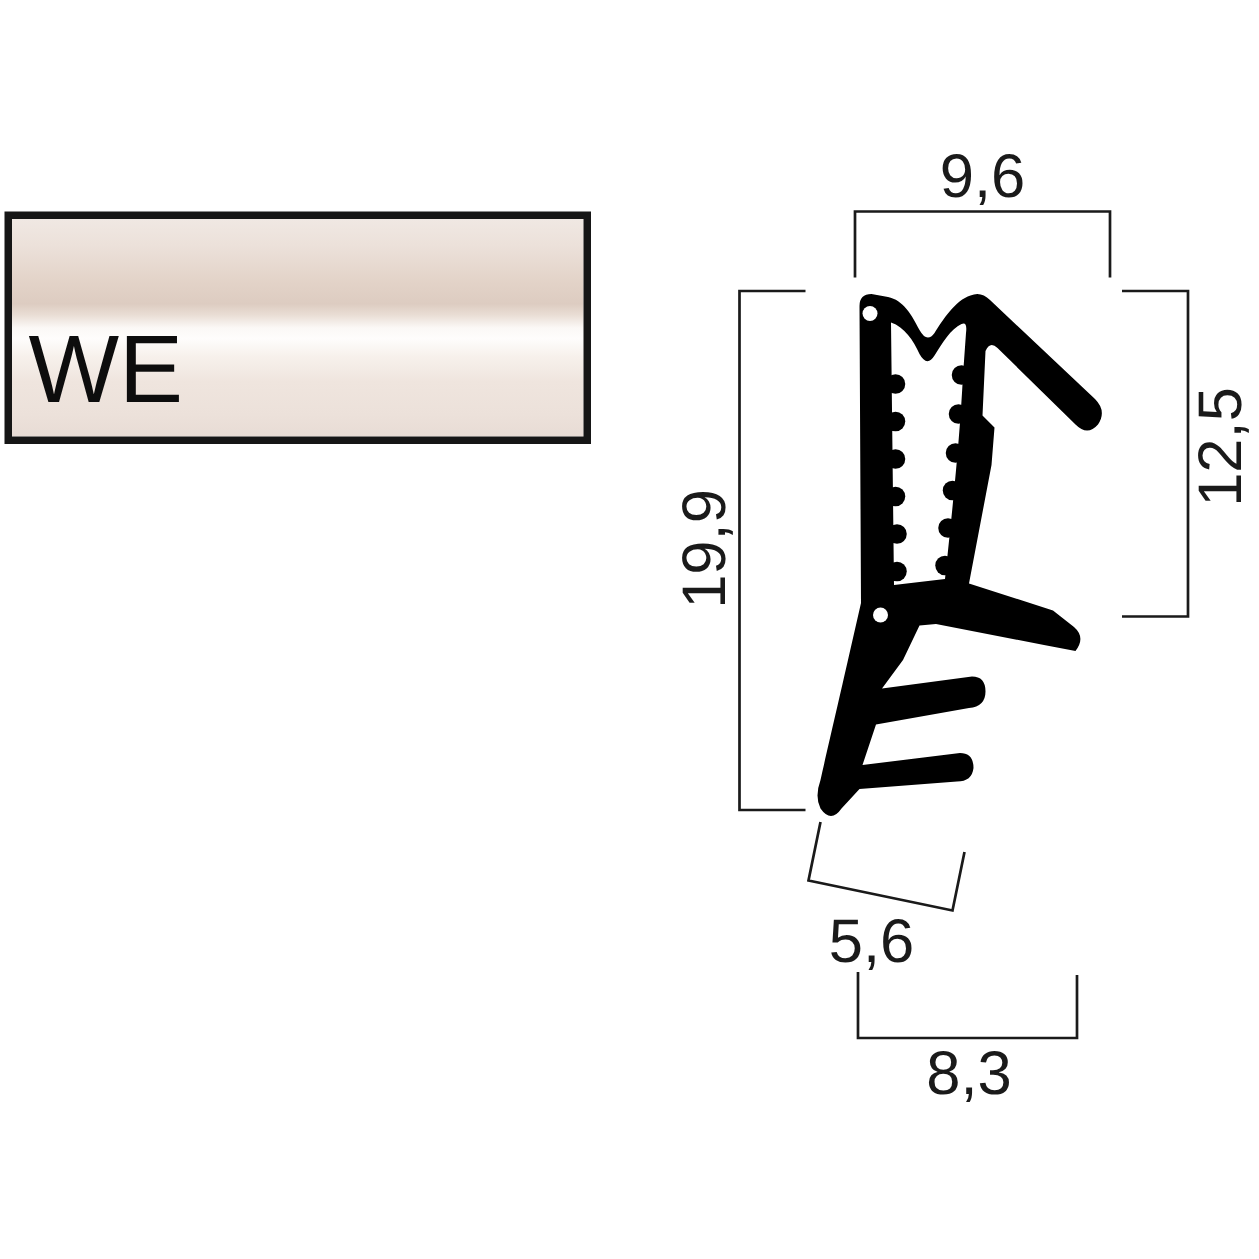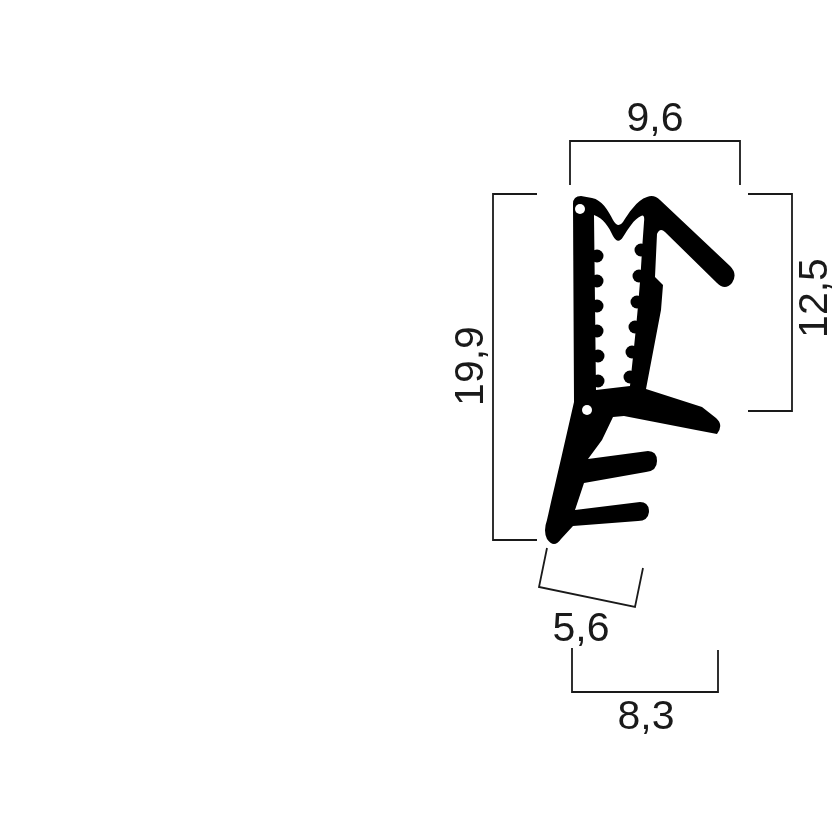--- a/index.html
+++ b/index.html
@@ -66,20 +66,23 @@
     fill-rule: evenodd;
   }
   .bump { fill: #000000; }
   .hole { fill: #ffffff; }
 </style>
 </head>
 <body>
 
 <div class="canvas">
 
+  <div class="swatch">
+    <span class="swatch-label">WE</span>
+  </div>
 
   <svg class="diagram" width="839" height="839" viewBox="0 0 839 839">
 
     <path class="profile" d="M 573 204
          Q 573 196 581 196
          L 592 198
          C 602 200 608 210 613 220
          Q 618 229 623 222
          C 628 214 637 200 647 197
          Q 654 194 660 200

